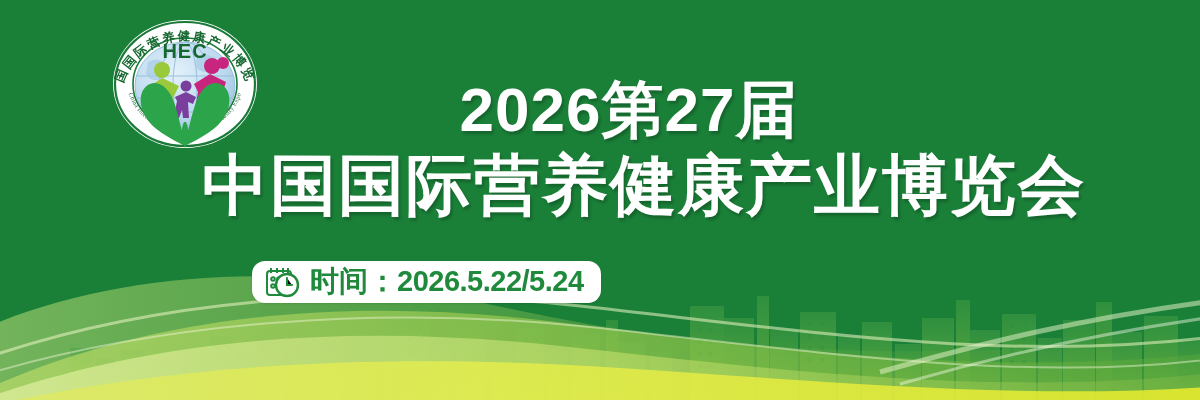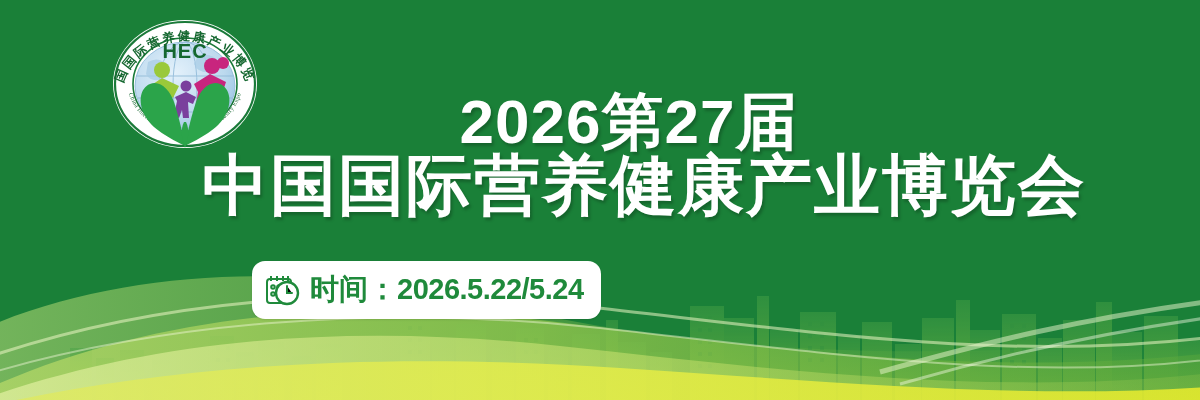--- a/index.html
+++ b/index.html
@@ -44,21 +44,20 @@
     text-align: center;
     padding-left: 58px;
     box-sizing: border-box;
     font-size: 62px;
     line-height: 68px;
     font-weight: bold;
     color: #ffffff;
     letter-spacing: 1px;
     text-shadow: 2px 3px 3px rgba(0,0,0,0.22);
     white-space: nowrap;
-    margin-top: 12px;
   }
   .title-line2 {
     position: absolute;
     left: 0;
     top: 148px;
     width: 1200px;
     text-align: center;
     padding-left: 88px;
     box-sizing: border-box;
     font-size: 66px;
@@ -75,21 +74,21 @@
     position: absolute;
     left: 252px;
     top: 261px;
     display: flex;
     align-items: center;
     gap: 17px;
   }
   .pill {
     display: flex;
     align-items: center;
-    height: 58px;
+    height: 42px;
     background: #ffffff;
     border-radius: 13px;
     padding: 0 17px 0 12px;
     box-sizing: border-box;
     box-shadow: 0 1px 2px rgba(0,0,0,0.10);
   }
   .pill .picon {
     display: block;
     flex: 0 0 auto;
     margin-right: 8px;

